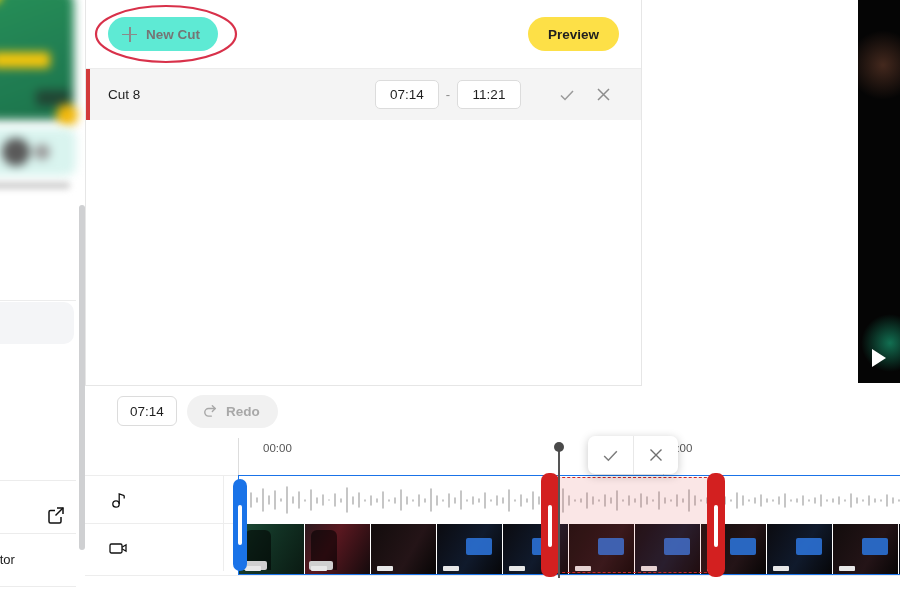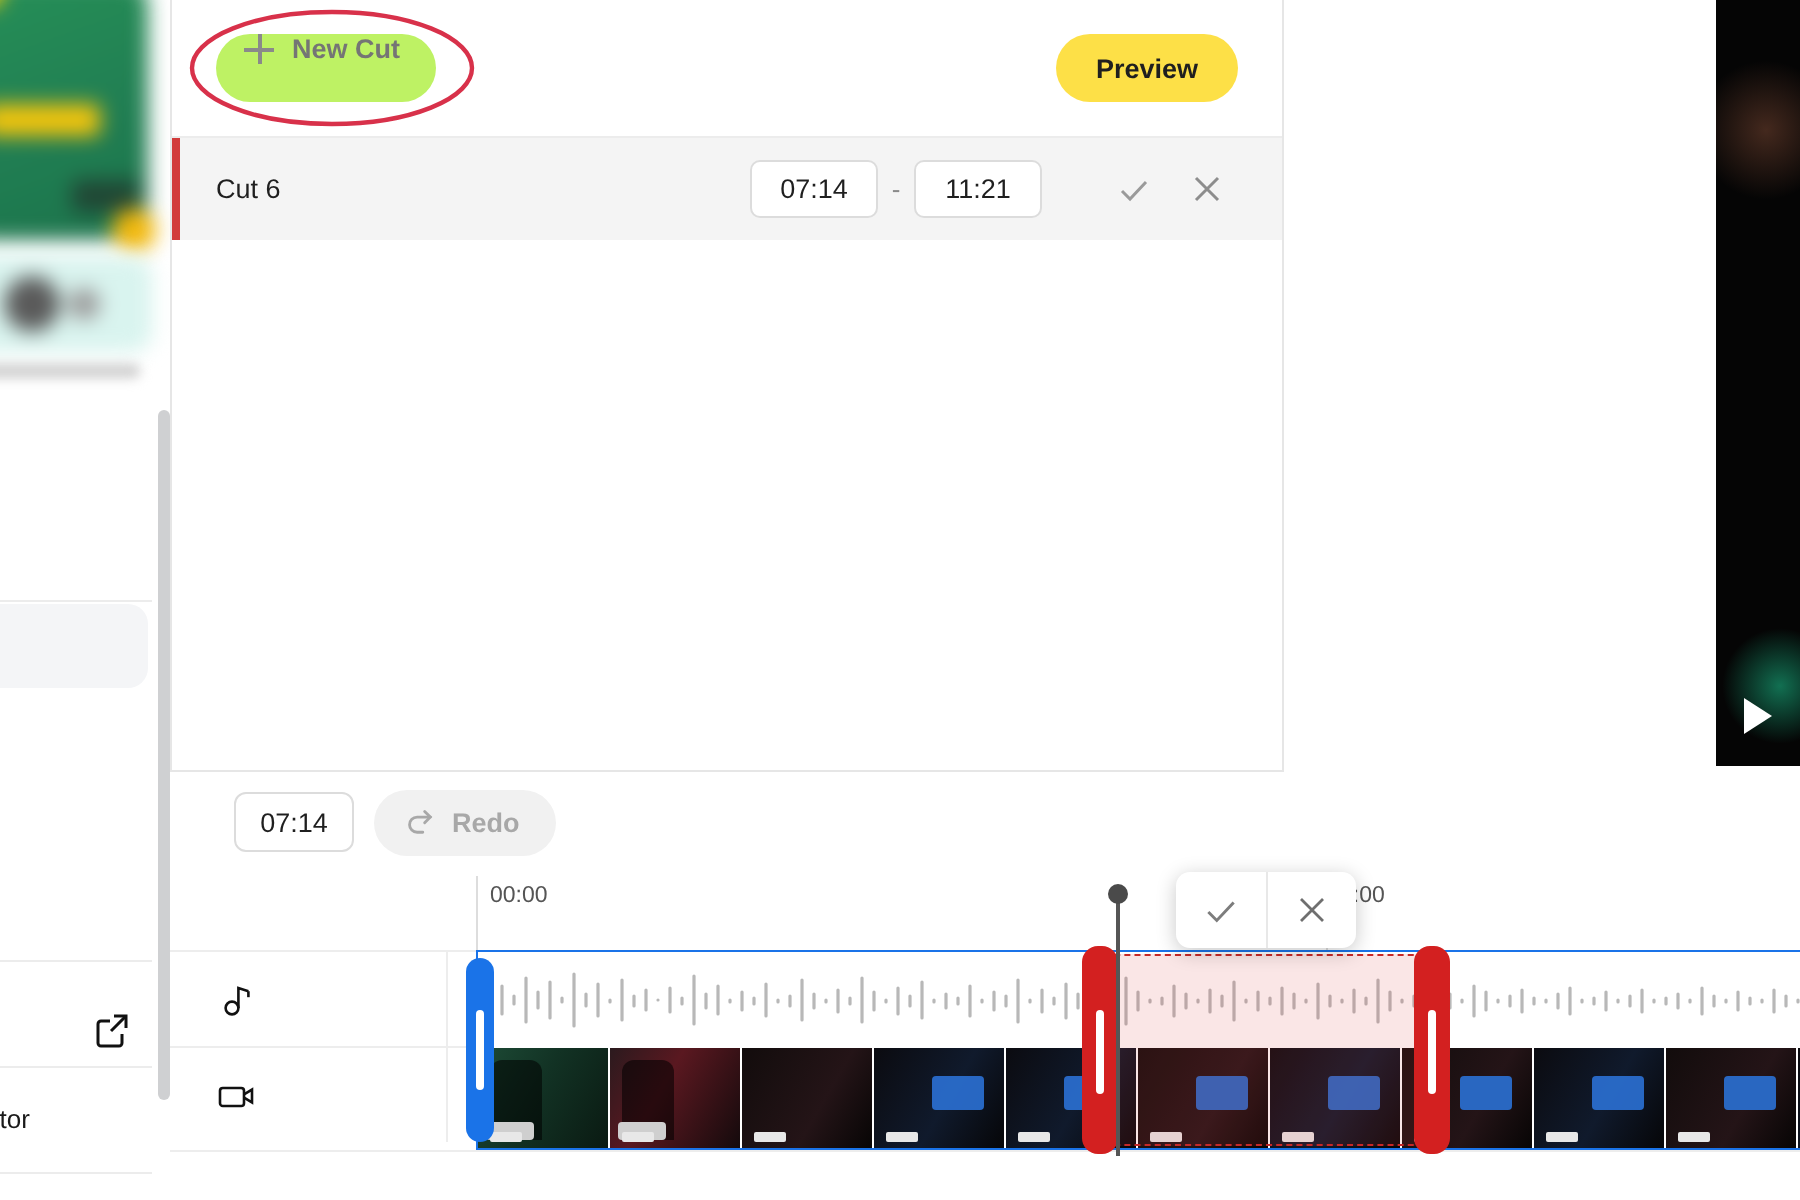--- a/index.html
+++ b/index.html
@@ -59,23 +59,23 @@
   .cut-panel {
     position:absolute; left:85px; top:0; width:557px; height:386px;
     background:#ffffff; border:1px solid #e6e6e6; border-top:none;
   }
   .cut-toolbar {
     position:relative; height:68px;
     display:flex; align-items:center; justify-content:space-between;
     padding: 0 22px 0 22px;
   }
   .btn-newcut {
-    display:inline-flex; align-items:flex-start; gap:9px;
+    display:inline-flex; align-items:center; gap:9px;
     height:34px; padding:0 18px 0 14px;
-    background:#bef264; border:none; border-radius:17px;
+    background:#5eead4; border:none; border-radius:17px;
     color:#757575; font-size:13.5px; font-weight:700;
     font-family:"Liberation Sans", sans-serif; cursor:pointer;
   }
   .plus-ico { width:15px; height:15px; position:relative; display:inline-block; }
   .plus-ico:before, .plus-ico:after {
     content:""; position:absolute; background:#8a8a8a;
   }
   .plus-ico:before { left:7px; top:0; width:1.6px; height:15px; }
   .plus-ico:after { top:7px; left:0; height:1.6px; width:15px; }
 
@@ -285,21 +285,21 @@
       </button>
       <button class="btn-preview">Preview</button>
 
       <svg class="annot-ellipse" viewBox="0 0 148 62">
         <ellipse cx="74" cy="31" rx="70" ry="28" fill="none" stroke="#d8314a" stroke-width="2.2"></ellipse>
       </svg>
     </div>
 
     <div class="cut-row">
       <div class="accent"></div>
-      <div class="cut-name">Cut 6</div>
+      <div class="cut-name">Cut 8</div>
       <div class="cut-row-right">
         <div class="time-input">07:14</div>
         <div class="dash">-</div>
         <div class="time-input">11:21</div>
         <div class="icon-btn first">
           <svg width="18" height="18" viewBox="0 0 18 18" fill="none" stroke="#9a9a9a" stroke-width="1.5">
             <path d="M3 9.5l4 4L15 5"></path>
           </svg>
         </div>
         <div class="icon-btn">
@@ -330,21 +330,21 @@
       </span>
       <span>Redo</span>
     </button>
   </div>
 
   <div class="timeline">
 
     <div class="tl-ruler">
       <div class="tl-tick" style="left:153px;"></div>
       <div class="tl-tick" style="left:578px;"></div>
-      <div class="tl-label" style="left:160px;">00:00</div>
+      <div class="tl-label" style="left:178px;">00:00</div>
       <div class="tl-label" style="left:585px;">2:00</div>
     </div>
 
     <div class="tl-rows">
       <div class="tl-row">
         <div class="vdiv"></div>
         <div class="lbl">
           <svg width="20" height="20" viewBox="0 0 20 20" fill="none" stroke="#111" stroke-width="1.3">
             <circle cx="7" cy="14" r="3.2"></circle>
               <path d="M10.2 14V4l5 1.6"></path>

